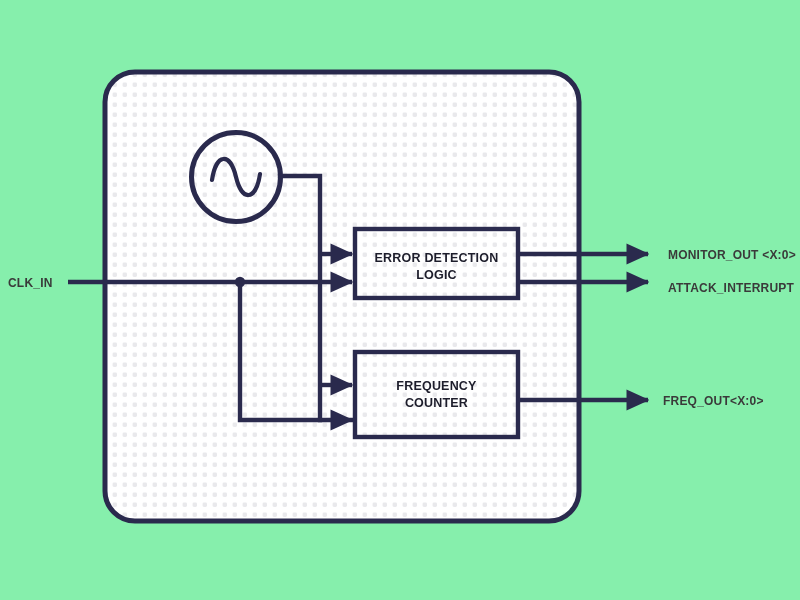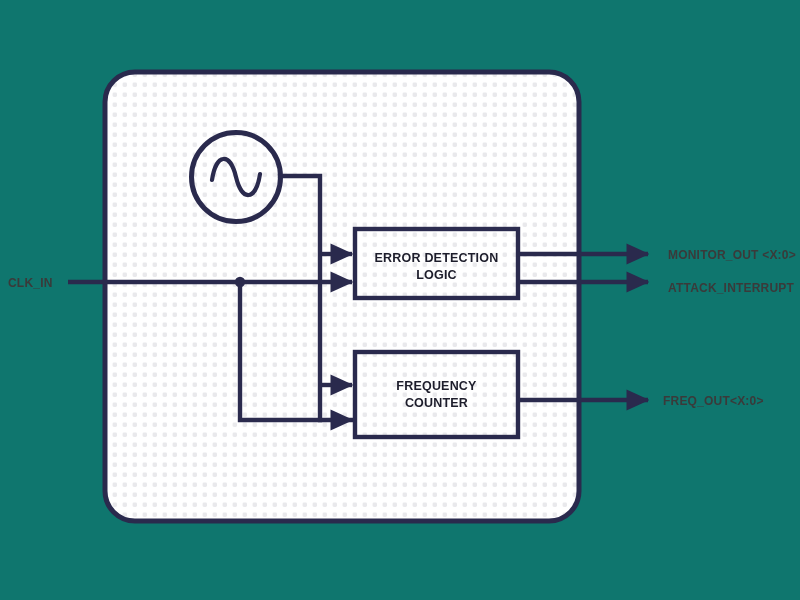--- a/index.html
+++ b/index.html
@@ -10,21 +10,21 @@
   body {
     width: 800px;
     height: 600px;
     font-family: "Liberation Sans", sans-serif;
     overflow: hidden;
   }
   #diagram-root {
     position: relative;
     width: 800px;
     height: 600px;
-    background: #0f766e;
+    background: #86efac;
   }
   svg.diagram-canvas {
     position: absolute;
     top: 0;
     left: 0;
     width: 800px;
     height: 600px;
   }
   .blk-label {
     font-family: "Liberation Sans", sans-serif;

